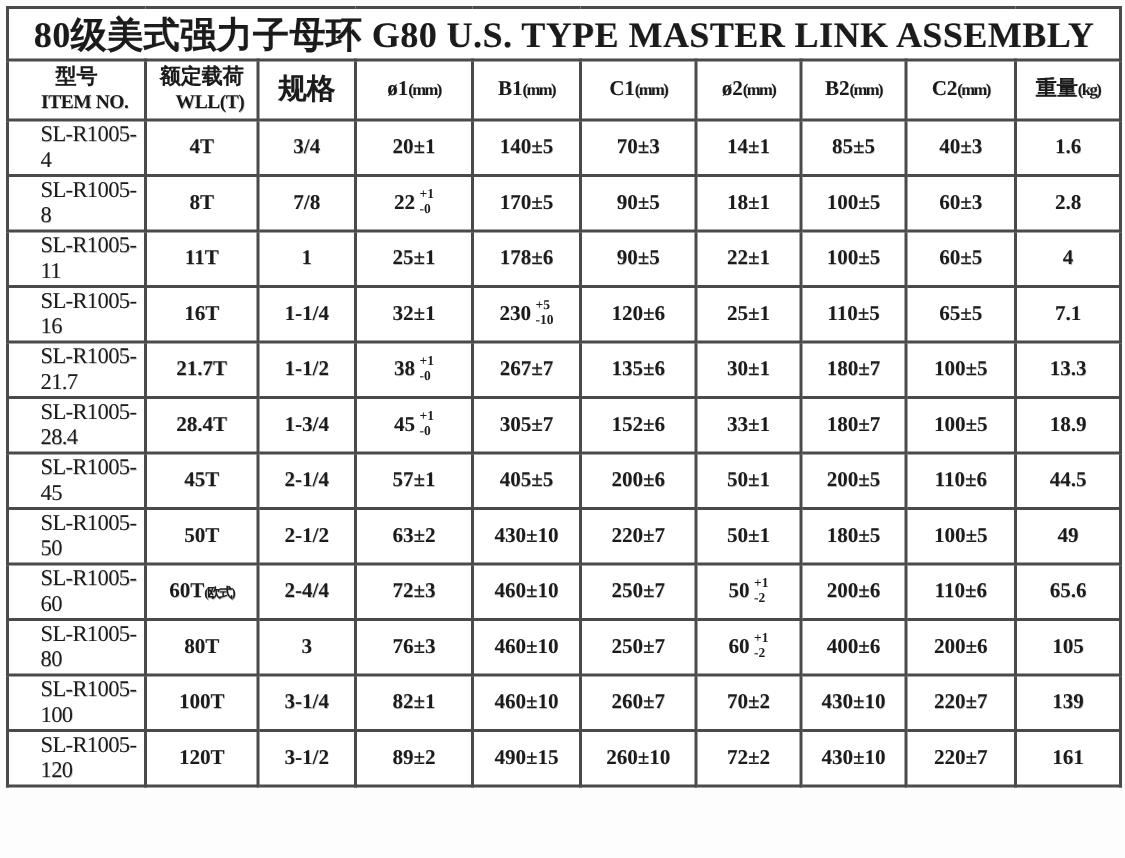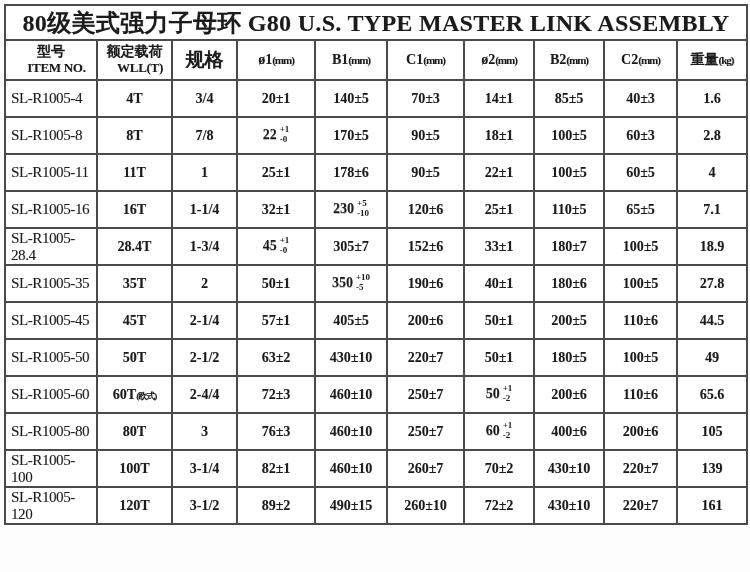--- a/index.html
+++ b/index.html
@@ -18,21 +18,21 @@
   tr.title-row th{
     height:33px;font-size:24px;font-weight:bold;letter-spacing:0.3px;
     font-family:"Liberation Serif",serif;
   }
   tr.head-row th{height:38px;font-size:14px;font-weight:bold;line-height:1.15;}
   tr.head-row th .line2{display:block;font-size:13px;font-weight:bold;letter-spacing:-0.3px;margin-left:11px;}
   tr.head-row th .unit{font-size:11px;font-weight:bold;letter-spacing:-1px;}
   tr.head-row th:nth-child(3){font-size:19px;}
   tbody td{height:35px;font-size:14px;font-weight:bold;font-family:"Liberation Serif",serif;}
   tbody td:first-child{
-    font-weight:normal;font-size:15px;text-align:left;padding-left:5px;letter-spacing:-0.4px;
+    font-weight:normal;font-size:15px;text-align:left;padding-left:21px;letter-spacing:-0.4px;
   }
   .tol{
     display:inline-flex;flex-direction:column;align-items:flex-start;
     font-size:9px;line-height:1.1;margin-left:3px;vertical-align:middle;
     font-weight:bold;transform:translateY(-1px);text-shadow:none;
   }
   .small-note{font-size:9px;font-weight:bold;letter-spacing:-1px;}
 </style>
 </head>
 <body>
@@ -117,48 +117,48 @@
               <span>+5</span>
               <span>-10</span>
             </span></td>
           <td>120±6</td>
           <td>25±1</td>
           <td>110±5</td>
           <td>65±5</td>
           <td>7.1</td>
         </tr>
         <tr>
+          <td>SL-R1005-21.7</td>
+          <td>21.7T</td>
+          <td>1-1/2</td>
+          <td><span>38</span><span class="tol">
+              <span>+1</span>
+              <span>-0</span>
+            </span></td>
+          <td>267±7</td>
+          <td>135±6</td>
+          <td>30±1</td>
+          <td>180±7</td>
+          <td>100±5</td>
+          <td>13.3</td>
+        </tr>
+        <tr>
           <td>SL-R1005-28.4</td>
           <td>28.4T</td>
           <td>1-3/4</td>
           <td><span>45</span><span class="tol">
               <span>+1</span>
               <span>-0</span>
             </span></td>
           <td>305±7</td>
           <td>152±6</td>
           <td>33±1</td>
           <td>180±7</td>
           <td>100±5</td>
           <td>18.9</td>
-        </tr>
-        <tr>
-          <td>SL-R1005-35</td>
-          <td>35T</td>
-          <td>2</td>
-          <td>50±1</td>
-          <td><span>350</span><span class="tol">
-              <span>+10</span>
-              <span>-5</span>
-            </span></td>
-          <td>190±6</td>
-          <td>40±1</td>
-          <td>180±6</td>
-          <td>100±5</td>
-          <td>27.8</td>
         </tr>
         <tr>
           <td>SL-R1005-45</td>
           <td>45T</td>
           <td>2-1/4</td>
           <td>57±1</td>
           <td>405±5</td>
           <td>200±6</td>
           <td>50±1</td>
           <td>200±5</td>

